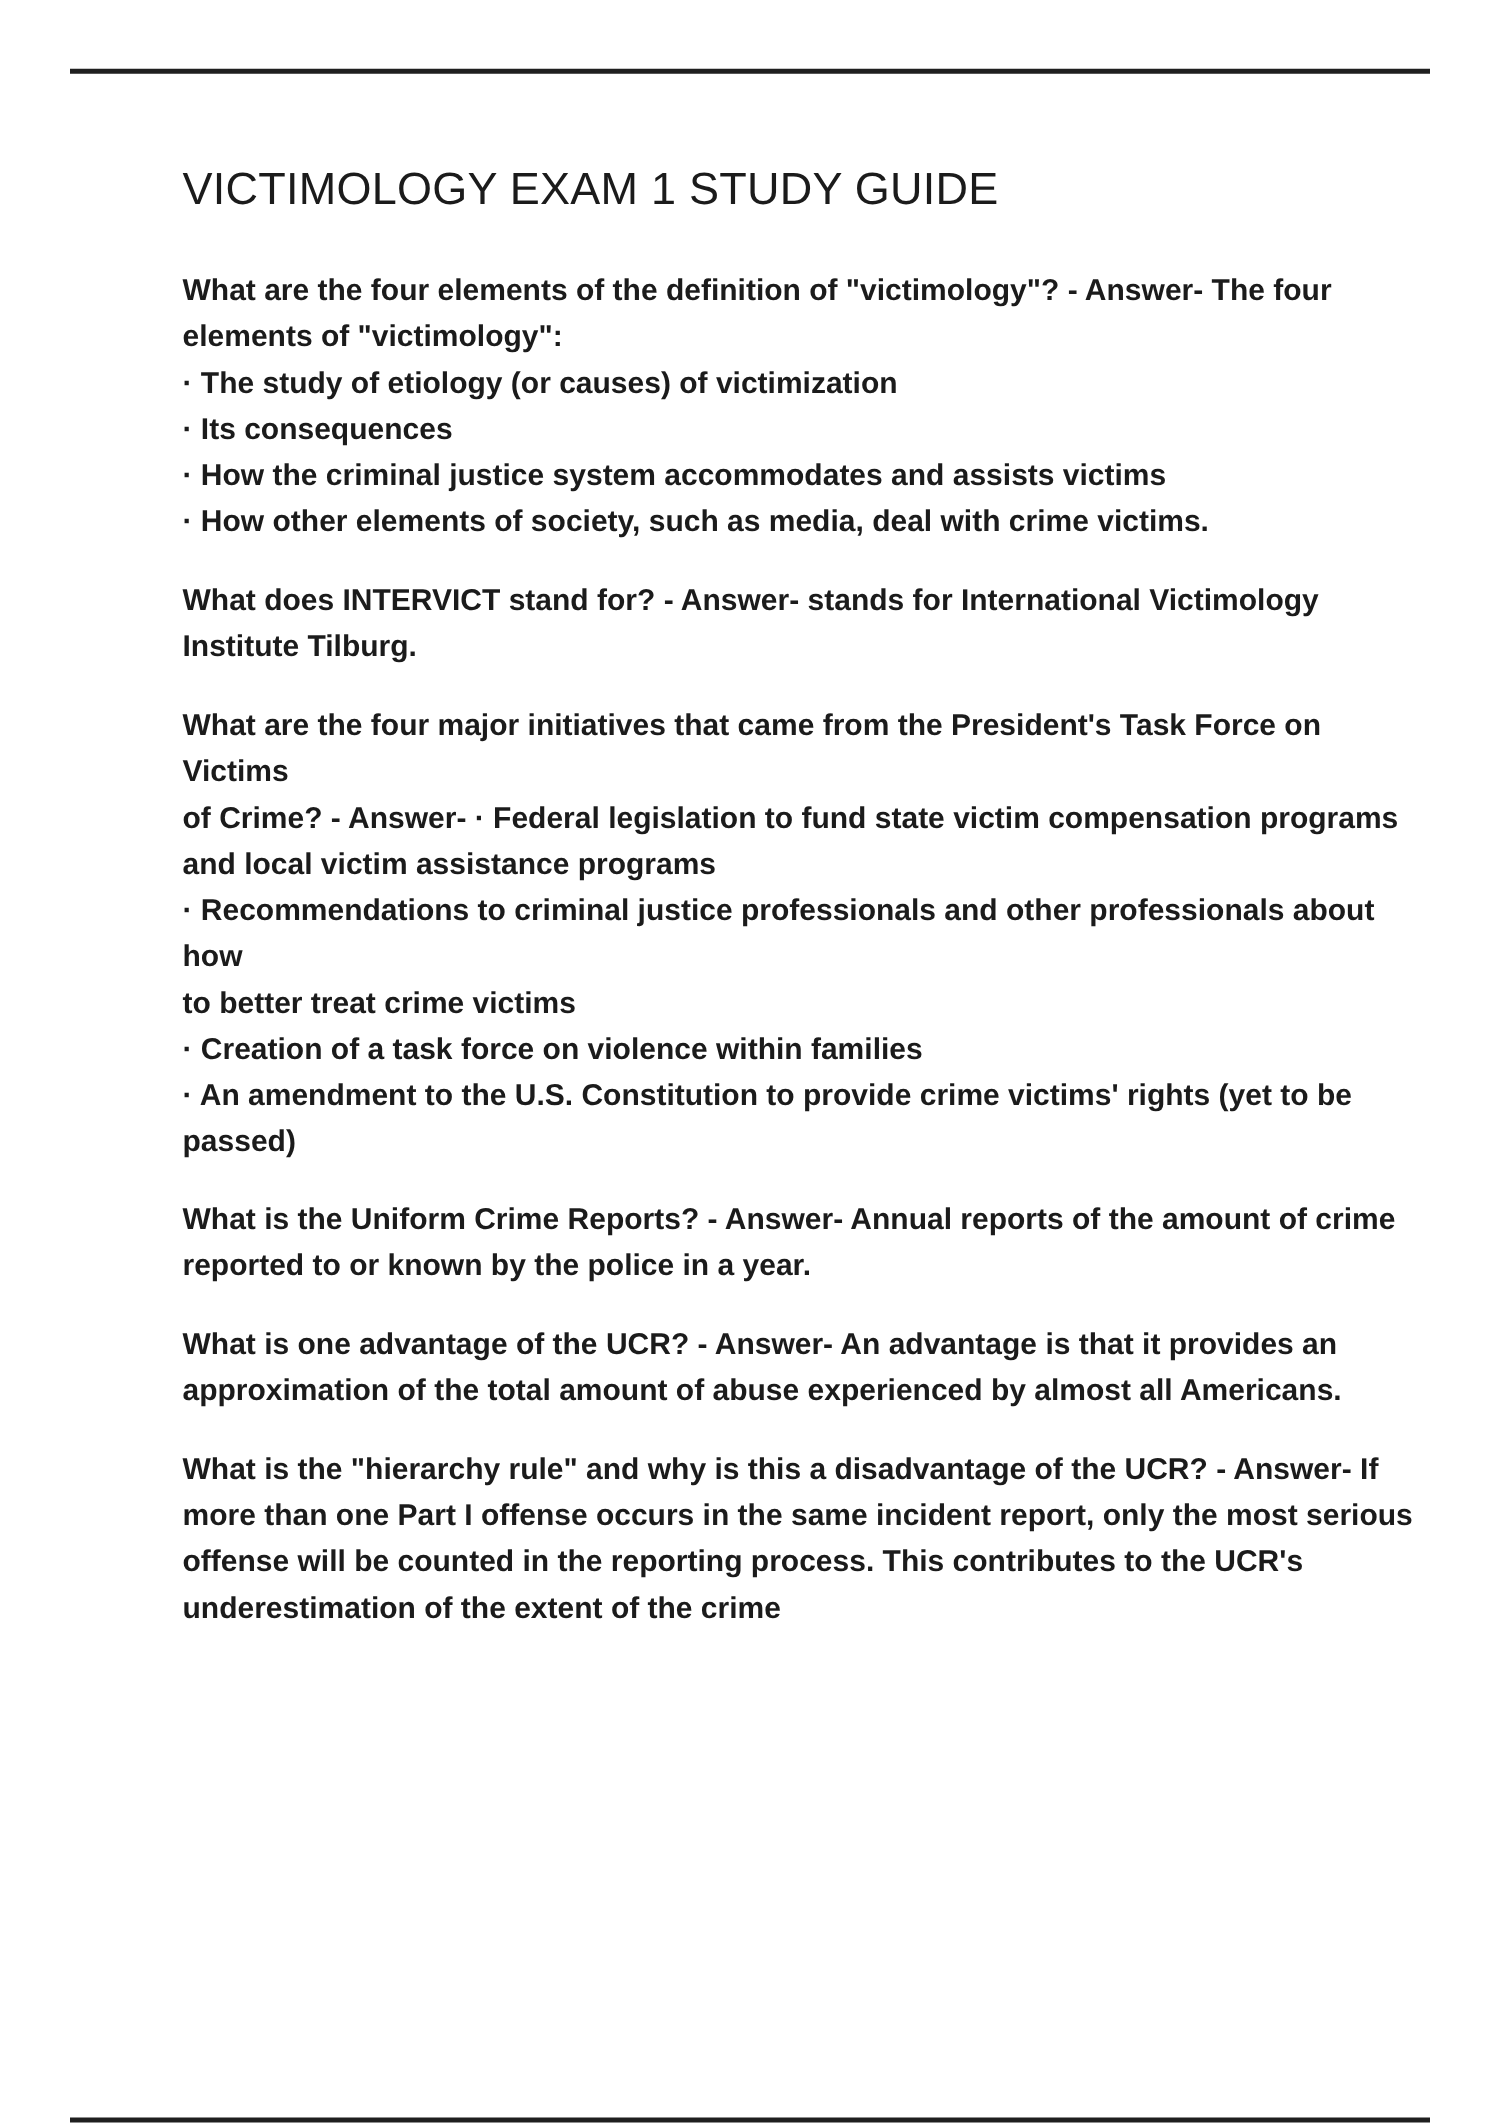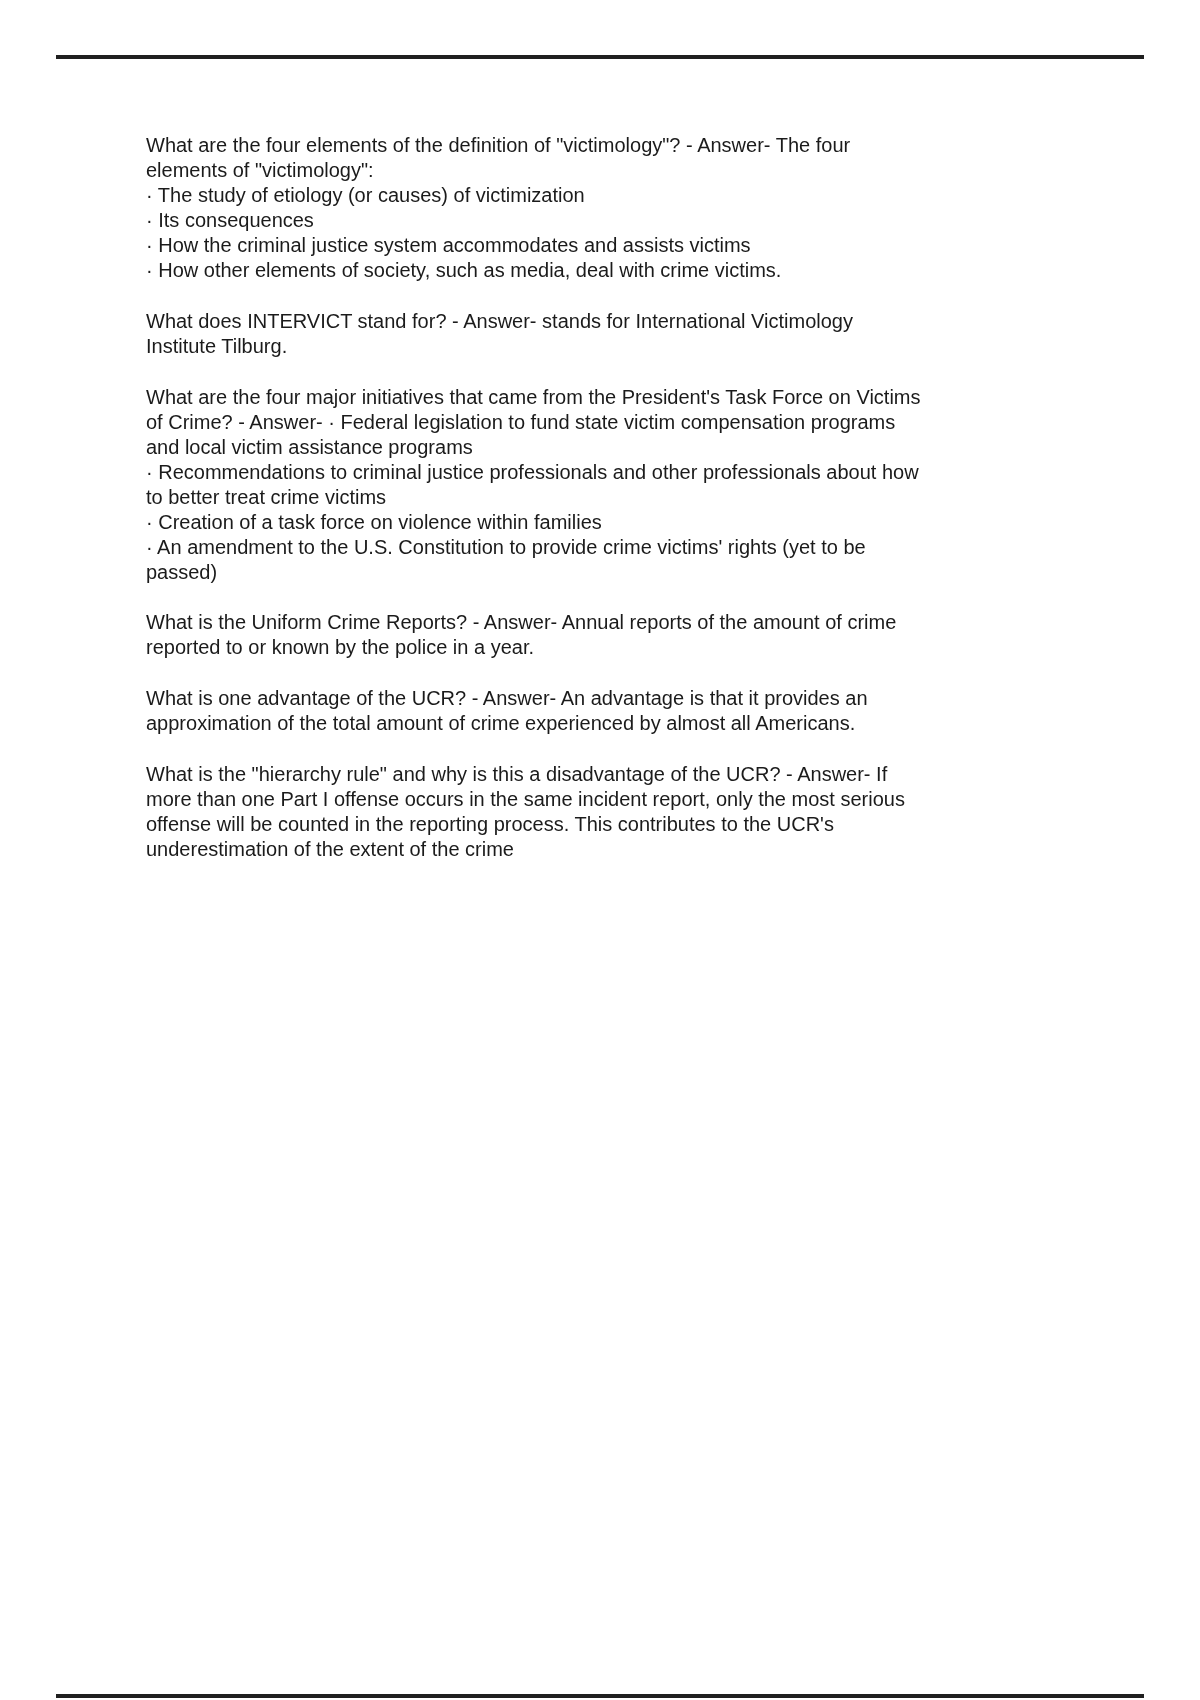--- a/index.html
+++ b/index.html
@@ -30,55 +30,56 @@
     margin: 0 0 45px 0;
     font-size: 36px;
     line-height: 36px;
     font-weight: 400;
     color: #1b1b1b;
     letter-spacing: 0.2px;
     white-space: nowrap;
   }
   .para {
     margin: 0 0 25.8px 0;
-    font-size: 20px;
-    line-height: 25px;
-    font-weight: 400;
+    font-size: 24px;
+    line-height: 37px;
+    font-weight: 700;
     color: #1b1b1b;
     white-space: pre-line; 
   }
 </style>
 </head>
 <body>
 
 <div class="page">
   <div class="rule rule-top"></div>
 
   <main class="content">
+    <h1 class="doc-title">VICTIMOLOGY EXAM 1 STUDY GUIDE</h1>
     <div id="paragraphs">
         <p class="para">What are the four elements of the definition of "victimology"? - Answer- The four
 elements of "victimology":
 · The study of etiology (or causes) of victimization
 · Its consequences
 · How the criminal justice system accommodates and assists victims
 · How other elements of society, such as media, deal with crime victims.</p>
         <p class="para">What does INTERVICT stand for? - Answer- stands for International Victimology
 Institute Tilburg.</p>
         <p class="para">What are the four major initiatives that came from the President's Task Force on Victims
 of Crime? - Answer- · Federal legislation to fund state victim compensation programs
 and local victim assistance programs
 · Recommendations to criminal justice professionals and other professionals about how
 to better treat crime victims
 · Creation of a task force on violence within families
 · An amendment to the U.S. Constitution to provide crime victims' rights (yet to be
 passed)</p>
         <p class="para">What is the Uniform Crime Reports? - Answer- Annual reports of the amount of crime
 reported to or known by the police in a year.</p>
         <p class="para">What is one advantage of the UCR? - Answer- An advantage is that it provides an
-approximation of the total amount of crime experienced by almost all Americans.</p>
+approximation of the total amount of abuse experienced by almost all Americans.</p>
         <p class="para">What is the "hierarchy rule" and why is this a disadvantage of the UCR? - Answer- If
 more than one Part I offense occurs in the same incident report, only the most serious
 offense will be counted in the reporting process. This contributes to the UCR's
 underestimation of the extent of the crime</p>
       </div>
   </main>
 
   <div class="rule rule-bottom"></div>
 </div>
 

